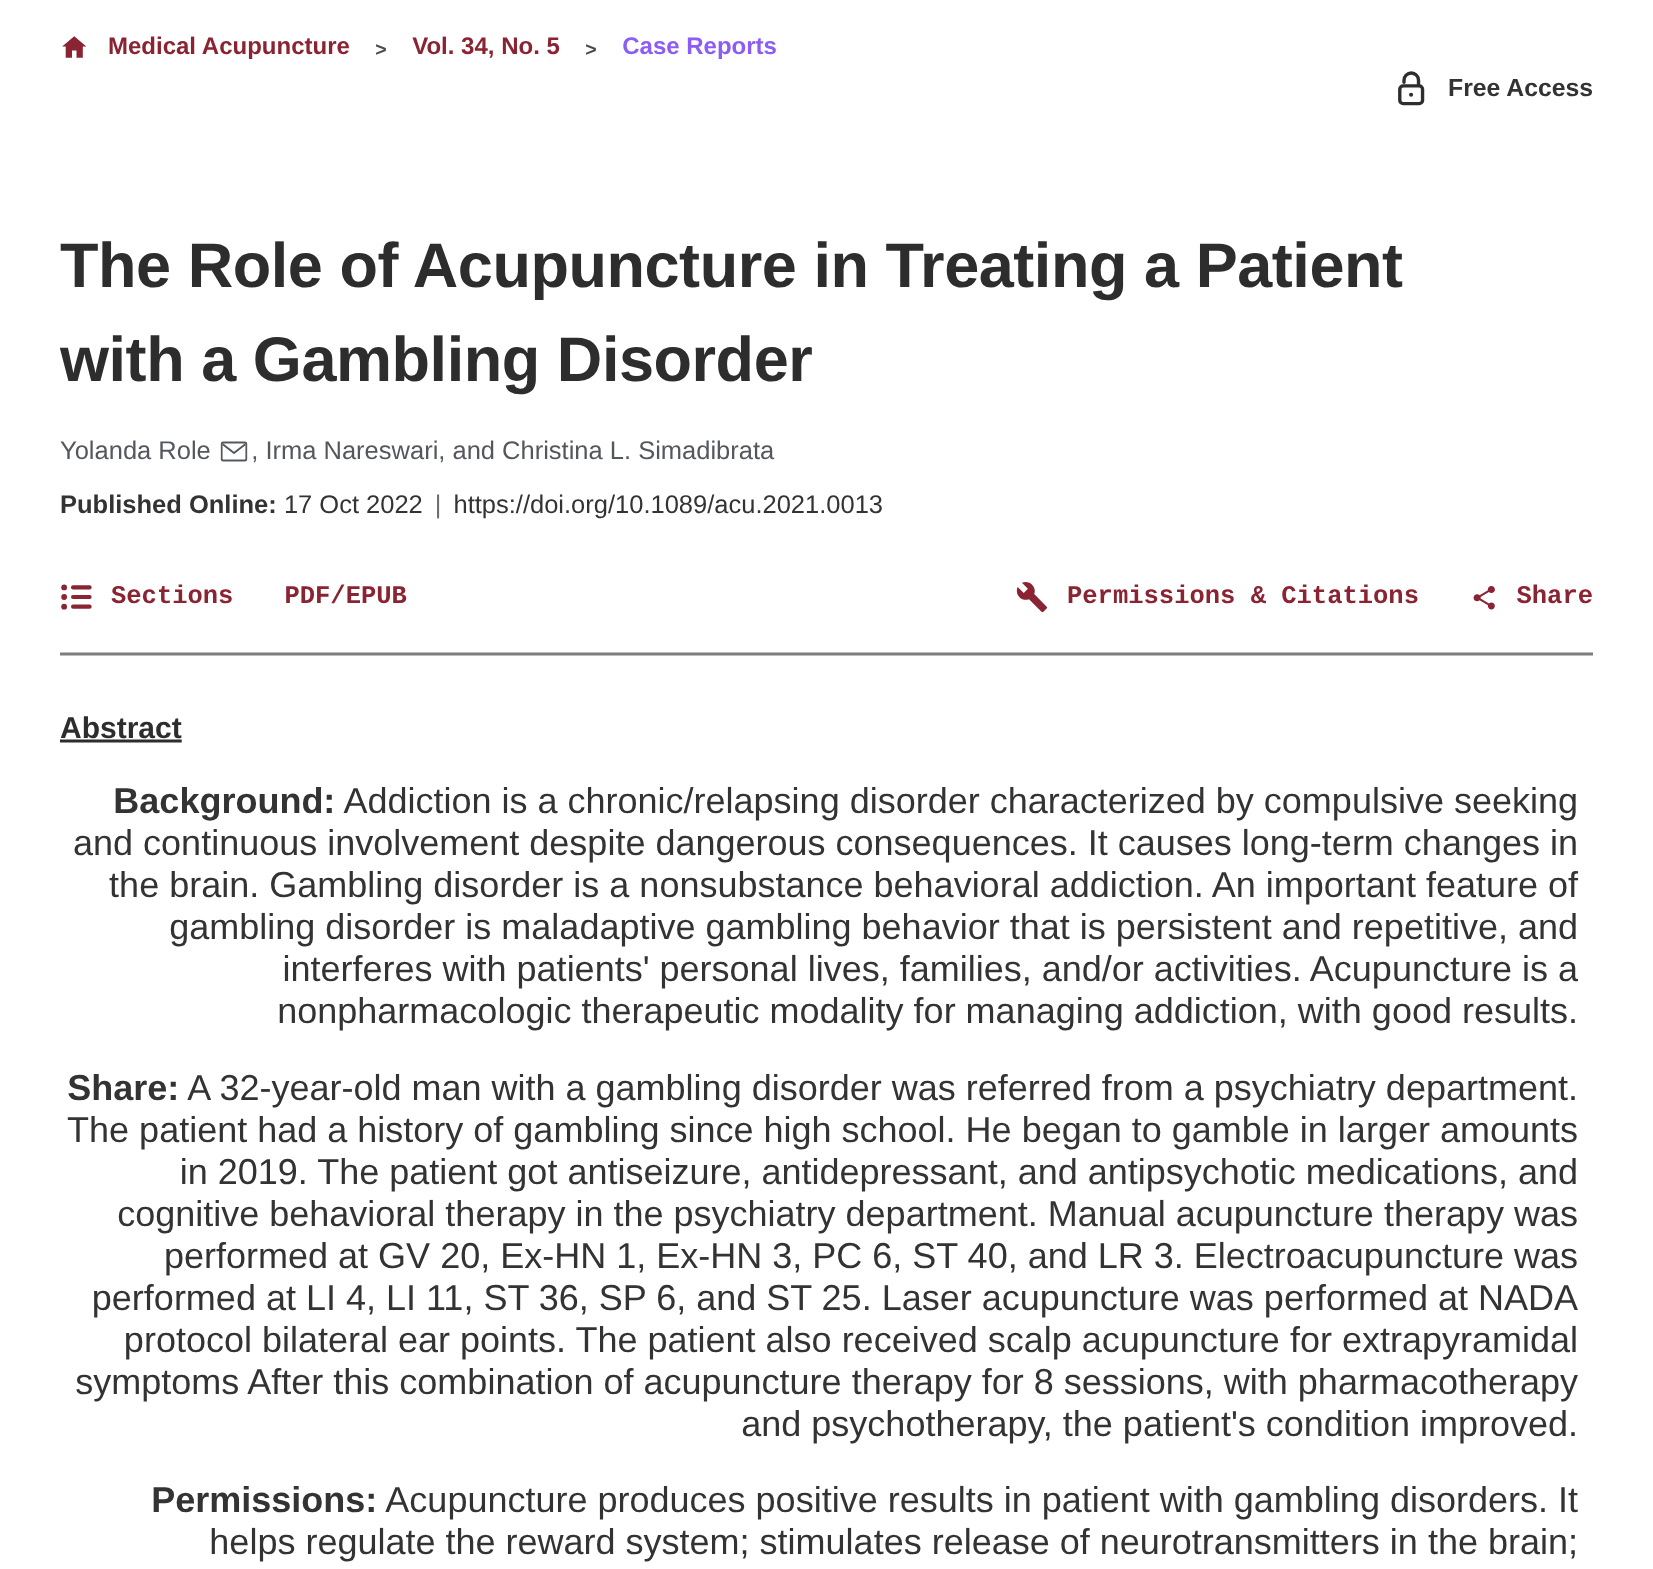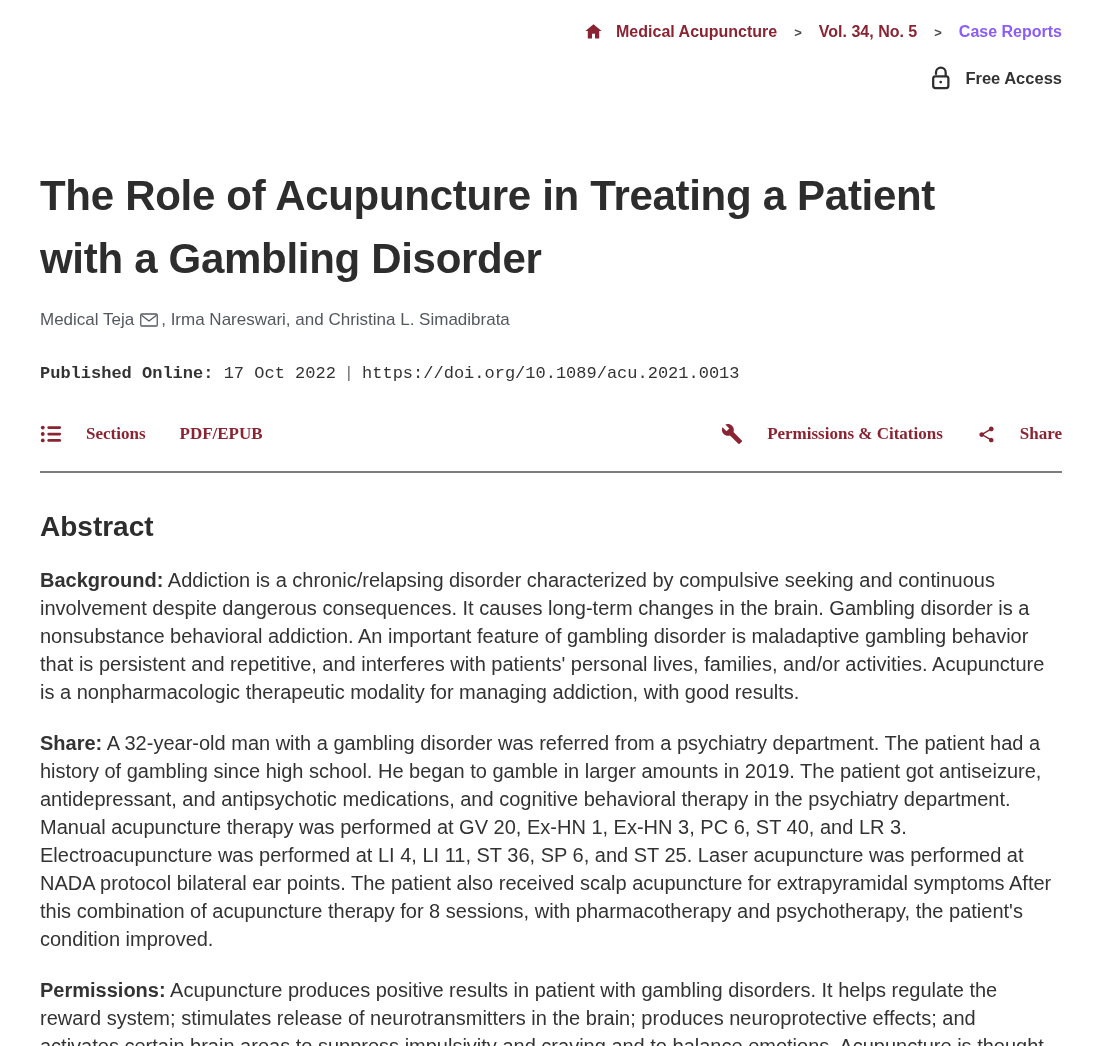--- a/index.html
+++ b/index.html
@@ -9,22 +9,21 @@
     min-height: 1046px;
     font-family: "Liberation Sans", sans-serif;
     color: #333333;
   }
   .page { padding: 22px 40px 30px 40px; }
 
   
   .topbar {
     display: flex;
     justify-content: space-between;
-    align-items: flex-end;
-    flex-direction: column;
+    align-items: flex-start;
   }
   .breadcrumb {
     display: flex;
     align-items: center;
     font-size: 16px;
     font-weight: 700;
   }
   .crumb-home { color: #8a2332; display: inline-flex; margin-right: 13px; }
   .crumb-home svg { width: 19px; height: 19px; }
   .crumb-link { color: #8a2332; text-decoration: none; cursor: pointer; }
@@ -62,73 +61,74 @@
   .authors {
     margin-top: 20px;
     font-size: 17px;
     color: #54585e;
   }
   .email-icon { color: #54585e; display: inline-block; vertical-align: -2px; margin: 0 3px 0 6px; cursor: pointer; }
   .email-icon svg { width: 18px; height: 14px; display: block; }
 
   
   .published {
-    margin-top: 34px;
+    margin-top: 16px;
     font-size: 17px;
     color: #333333;
-    font-family: Liberation Mono, monospace;
   }
   .published .pub-label { font-weight: 700; }
   .published .pub-sep { color: #6d6d6d; padding: 0 8px; font-weight: 400; }
   .published .doi-link { color: #333333; text-decoration: none; cursor: pointer; }
 
   
   .toolbar {
     margin-top: 40px;
     display: flex;
     justify-content: space-between;
     align-items: center;
   }
   .tool-group { display: flex; align-items: center; gap: 34px; }
   .tool-btn {
     display: inline-flex;
     align-items: center;
-    gap: 24px;
+    gap: 12px;
     background: none;
     border: none;
     color: #8a2332;
-    font-family: Liberation Serif, serif;
+    font-family: Liberation Mono, monospace;
     font-size: 17px;
     font-weight: 700;
     cursor: pointer;
     padding: 0;
   }
   .tool-btn .ticon { display: inline-flex; }
   .tool-btn .ticon svg { width: 22px; height: 22px; }
   .tool-btn .ticon-sm svg { width: 19px; height: 19px; }
 
   hr.rule {
     border: none;
     border-top: 2px solid #7d7d7d;
     margin-top: 26px;
   }
 
   
   h2.abstract-heading {
     margin-top: 38px;
-    font-size: 28px;
+    font-size: 20px;
     font-weight: 700;
     color: #2d2d2d;
+    text-decoration: underline;
   }
   .para {
     max-width: 1012px;
     margin-top: 23px;
-    font-size: 20px;
+    font-size: 24px;
     line-height: 28px;
     color: #333333;
+    text-align: right;
   }
   .para strong { font-weight: 700; }
 </style>
 </head>
 <body>
 
 <div class="page">
 
   <div class="topbar">
     <nav class="breadcrumb">
@@ -150,21 +150,21 @@
           <path d="M16.6 9.6 V6.7 a4.3 4.3 0 0 0 -8.6 0 V7.9"></path>
           <circle cx="12.2" cy="15.2" r="1.2" fill="currentColor" stroke="none"></circle>
         </svg>
       </span>
       <span>Free Access</span>
     </div>
   </div>
 
   <h1 class="article-title">The Role of Acupuncture in Treating a Patient with a Gambling Disorder</h1>
 
-  <div class="authors"><span>Medical Teja</span><span class="email-icon"><svg viewBox="0 0 24 18" fill="none" stroke="currentColor" stroke-width="1.7" stroke-linejoin="round">
+  <div class="authors"><span>Yolanda Role</span><span class="email-icon"><svg viewBox="0 0 24 18" fill="none" stroke="currentColor" stroke-width="1.7" stroke-linejoin="round">
           <rect x="1" y="1" width="22" height="16" rx="1.5"></rect>
           <path d="M2 2.6 12 10.4 22 2.6"></path>
         </svg></span><span>, Irma Nareswari, and Christina L. Simadibrata</span></div>
 
   <div class="published">
     <span class="pub-label">Published Online:</span>
     <span>17 Oct 2022</span><span class="pub-sep">|</span><a class="doi-link">https://doi.org/10.1089/acu.2021.0013</a>
   </div>
 
   <div class="toolbar">

